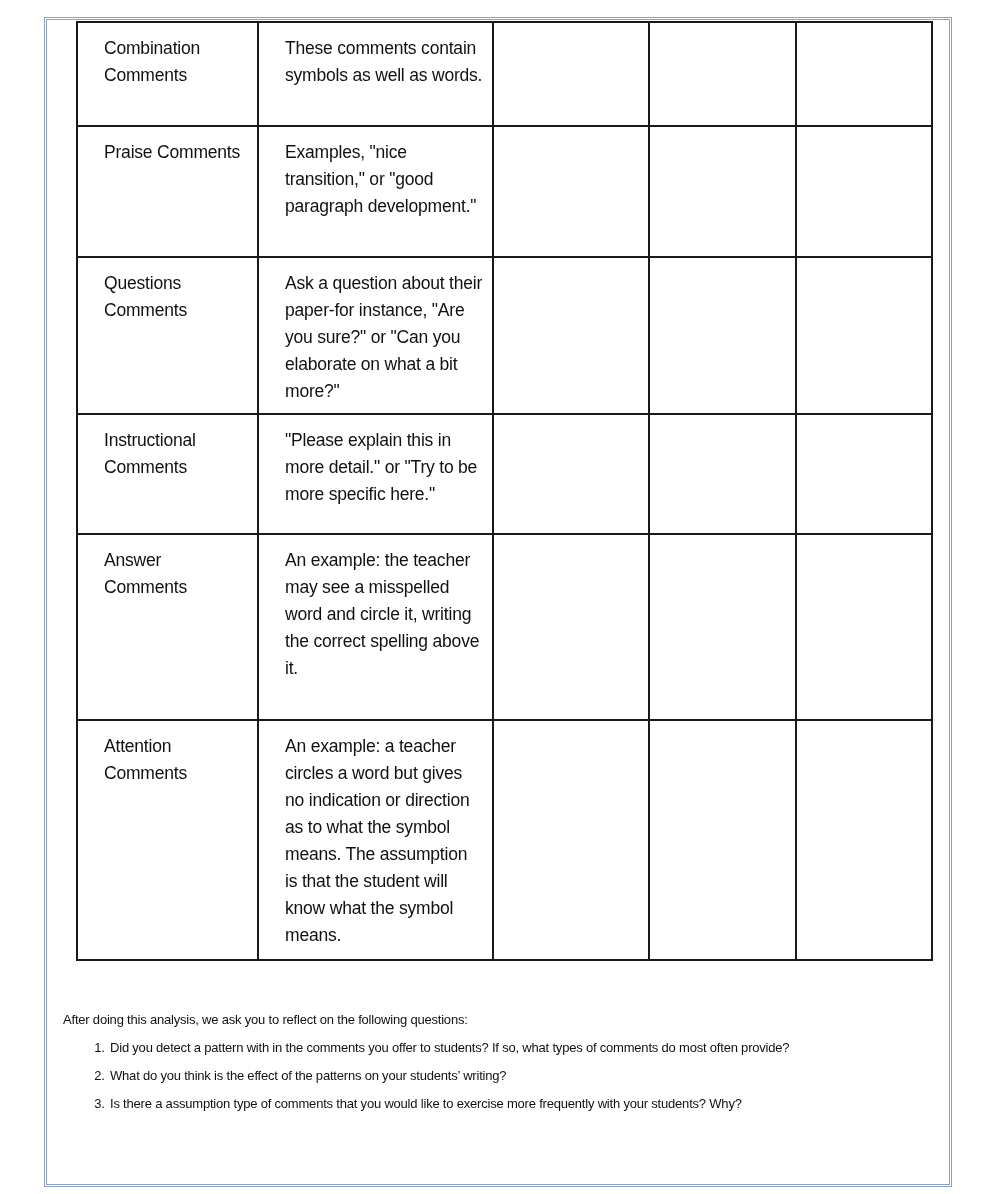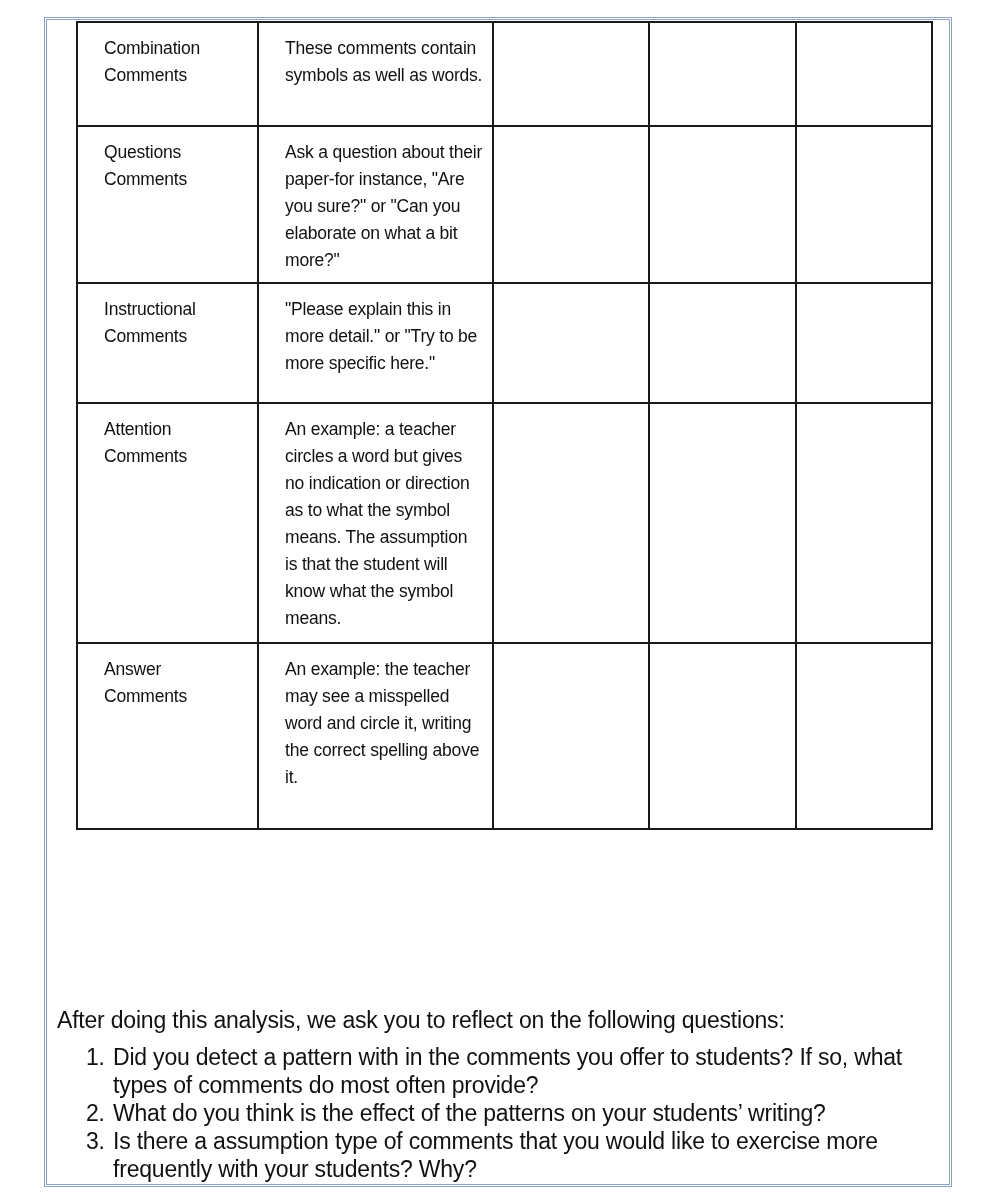--- a/index.html
+++ b/index.html
@@ -4,23 +4,23 @@
 <style>
   html, body { margin: 0; padding: 0; background: #ffffff; }
   body { width: 988px; height: 1194px; position: relative; overflow: hidden;
          font-family: "Liberation Sans", sans-serif; color: #111; }
   .frame { position: absolute; left: 44px; top: 17px; width: 902px; height: 1164px;
            border: 3px double #8fa2c4; box-sizing: content-box; }
   table.grid { position: absolute; left: 76px; top: 21px; border-collapse: collapse; table-layout: fixed; }
   table.grid td { border: 2px solid #1a1a1a; vertical-align: top; padding: 12px 9px 8px 26px;
                   font-size: 17.5px; line-height: 27px; letter-spacing: -0.2px; }
   .col1 { width: 181px; } .col2 { width: 235px; } .col3 { width: 156px; } .col4 { width: 147px; } .col5 { width: 136px; }
-  .reflect { position: absolute; left: 57px; top: 1006px; width: 880px;
-             font-size: 23px; line-height: 28px; letter-spacing: -0.2px; }
-  .reflect ol { margin: 9px; padding-left: 45px; }
+  .reflect { position: absolute; left: 63px; top: 1006px; width: 880px;
+             font-size: 13px; line-height: 28px; letter-spacing: -0.2px; }
+  .reflect ol { margin: 0; padding-left: 45px; }
   .reflect li { padding-left: 2px; }
 </style>
 </head>
 <body>
 
 <div class="frame"></div>
 
 <table class="grid">
   <colgroup>
     <col class="col1">
@@ -30,44 +30,51 @@
       <col class="col5">
   </colgroup>
   <tbody>
     <tr style="height:104px">
       <td>Combination Comments</td>
       <td>These comments contain symbols as well as words.</td>
       <td></td>
       <td></td>
       <td></td>
     </tr>
+    <tr style="height:131px">
+      <td>Praise Comments</td>
+      <td>Examples, "nice transition," or "good paragraph development."</td>
+      <td></td>
+      <td></td>
+      <td></td>
+    </tr>
     <tr style="height:138px">
       <td>Questions Comments</td>
       <td>Ask a question about their paper-for instance, "Are you sure?" or "Can you elaborate on what a bit more?"</td>
       <td></td>
       <td></td>
       <td></td>
     </tr>
     <tr style="height:120px">
       <td>Instructional Comments</td>
       <td>"Please explain this in more detail." or "Try to be more specific here."</td>
       <td></td>
       <td></td>
       <td></td>
     </tr>
-    <tr style="height:240px">
-      <td>Attention Comments</td>
-      <td>An example: a teacher circles a word but gives no indication or direction as to what the symbol means. The assumption is that the student will know what the symbol means.</td>
+    <tr style="height:186px">
+      <td>Answer Comments</td>
+      <td>An example: the teacher may see a misspelled word and circle it, writing the correct spelling above it.</td>
       <td></td>
       <td></td>
       <td></td>
     </tr>
-    <tr style="height:186px">
-      <td>Answer Comments</td>
-      <td>An example: the teacher may see a misspelled word and circle it, writing the correct spelling above it.</td>
+    <tr style="height:240px">
+      <td>Attention Comments</td>
+      <td>An example: a teacher circles a word but gives no indication or direction as to what the symbol means. The assumption is that the student will know what the symbol means.</td>
       <td></td>
       <td></td>
       <td></td>
     </tr>
   </tbody>
 </table>
 
 <div class="reflect">
   <div>After doing this analysis, we ask you to reflect on the following questions:</div>
   <ol>

